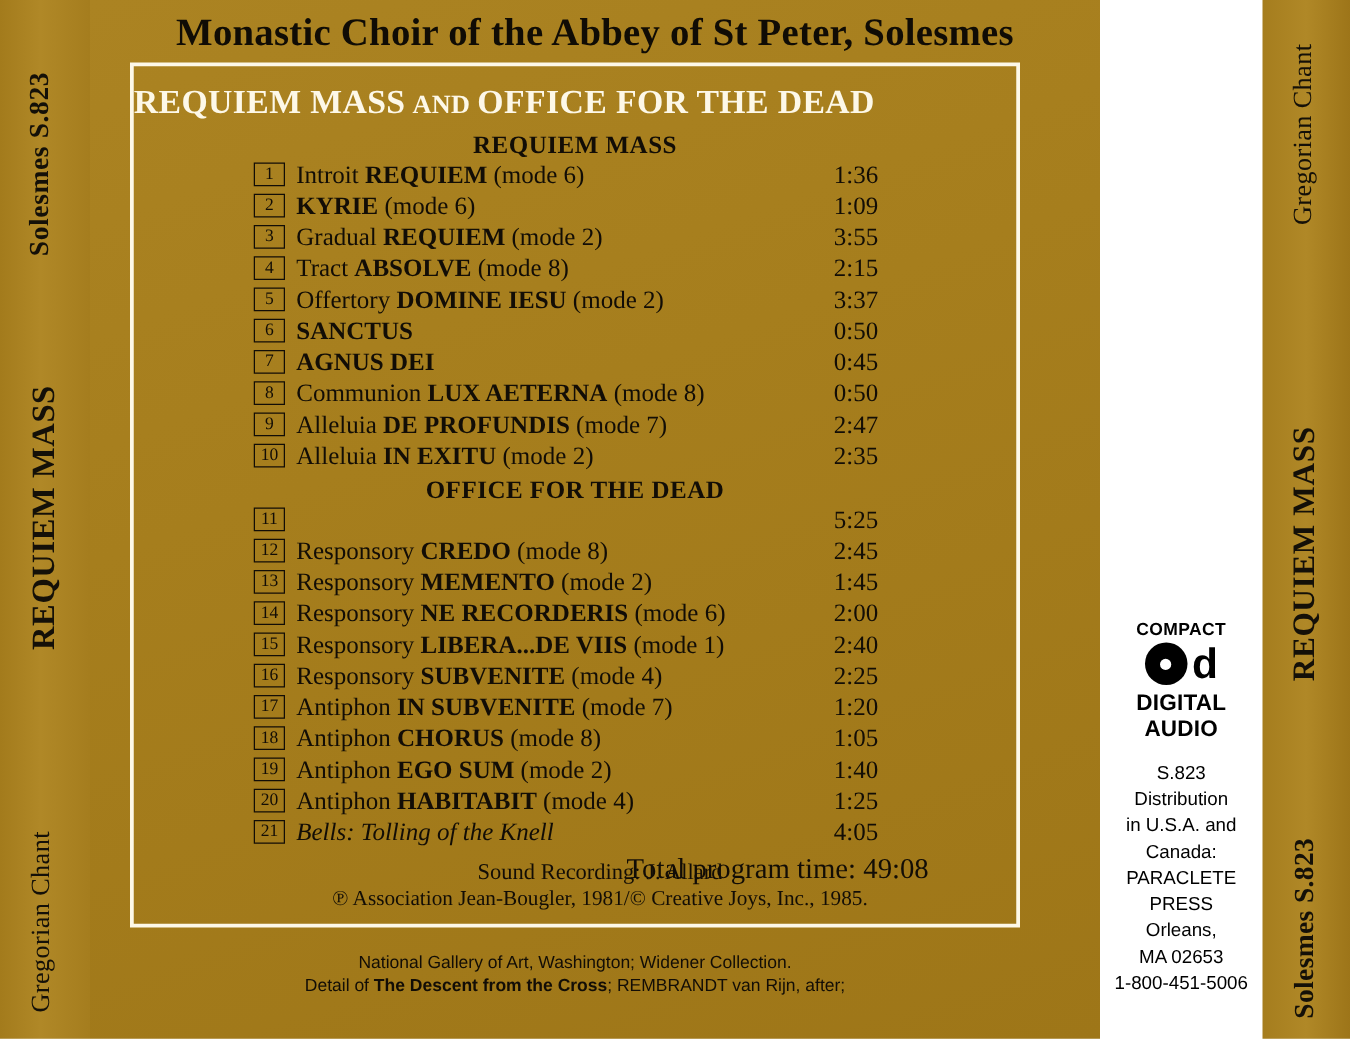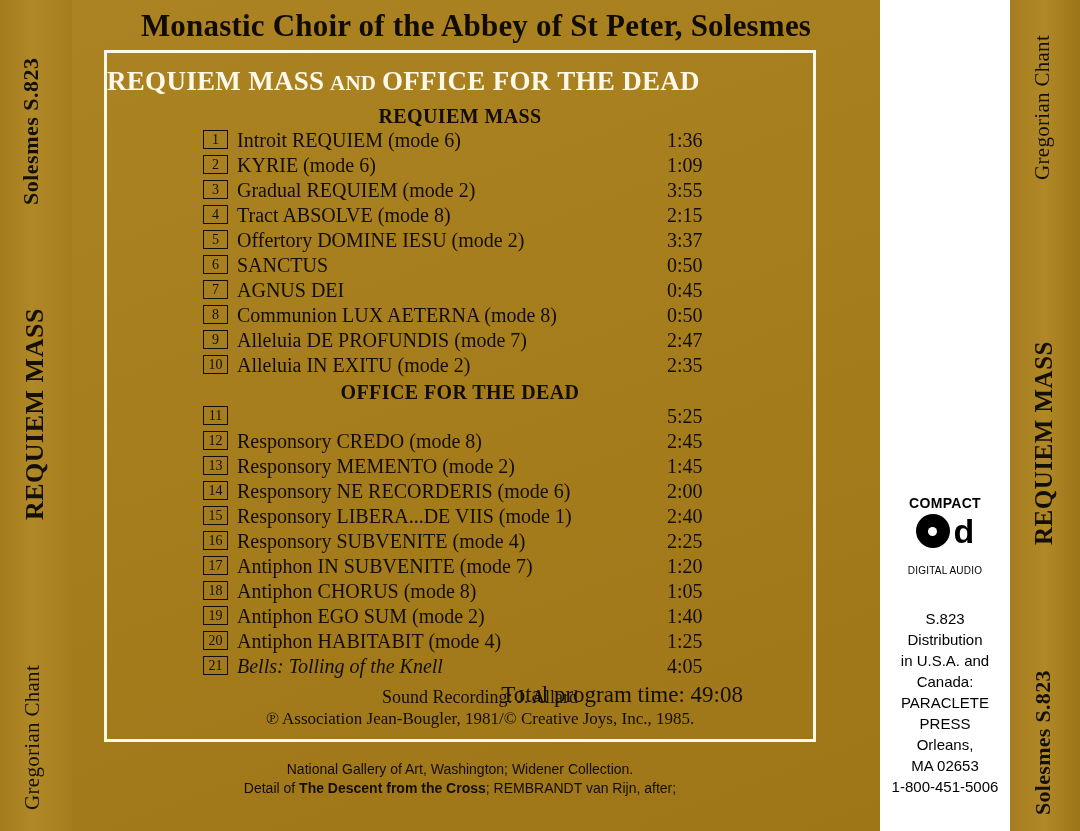--- a/index.html
+++ b/index.html
@@ -150,24 +150,24 @@
     border-radius: 50%;
     background: #fff;
   }
   .cd-letters {
     font-size: 34px;
     font-weight: bold;
     line-height: 34px;
     font-family: "Liberation Sans", sans-serif;
   }
   .cd-digital {
-    font-size: 10px;
-    font-weight: normal;
+    font-size: 18px;
+    font-weight: bold;
     letter-spacing: .2px;
-    margin-top: 15px;
+    margin-top: 2px;
   }
   .dist-block {
     position: absolute;
     left: 0;
     top: 608px;
     width: 130px;
     font-family: "Liberation Sans", sans-serif;
     font-size: 15px;
     line-height: 21px;
     color: #000;
@@ -255,21 +255,21 @@
     text-align: center;
     font-size: 14px;
     line-height: 17px;
     font-family: "Liberation Serif", serif;
   }
   .tname {
     margin-left: 34px;
     white-space: nowrap;
   }
   .tname b {
-    font-weight: normal;
+    font-weight: bold;
   }
   .tname i {
     font-style: italic;
   }
   .ttime {
     position: absolute;
     left: 560px;
     top: 0;
     font-size: 20px;
   }

